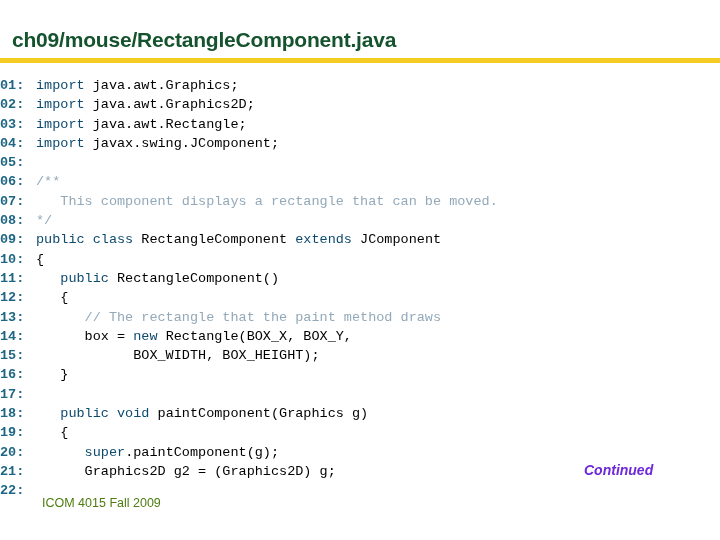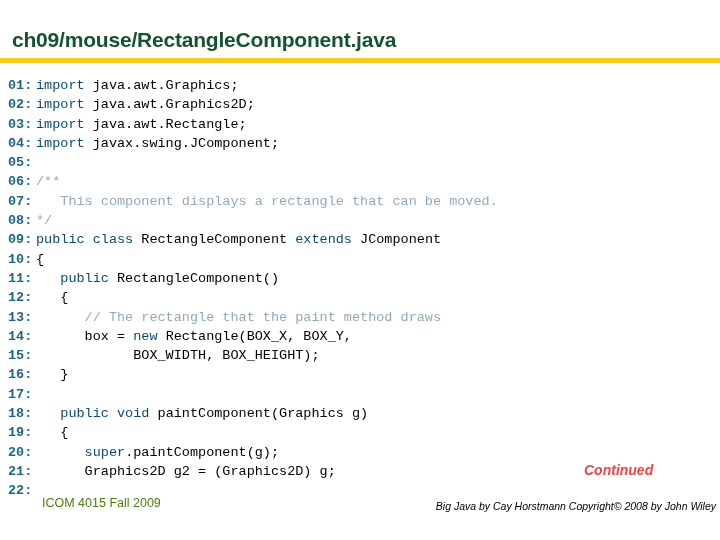--- a/index.html
+++ b/index.html
@@ -48,42 +48,41 @@
     white-space: pre;
   }
   .code-line {
     display: block;
     height: 19.3px;
     white-space: pre;
   }
   .lineno {
     display: inline-block;
     width: 36px;
-    padding-left: 8px;
     box-sizing: border-box;
     color: #1F6684;
     font-weight: bold;
   }
   .code-body {
     display: inline;
   }
   .kw  { color: #0c4a6e; }
   .cmt { color: #93A9B9; }
   .txt { color: #000000; text-align: center; }
 
   
   #continued-marker {
     position: absolute;
     left: 584px;
     top: 462px;
     font-family: "Liberation Sans", sans-serif;
     font-size: 14px;
     font-weight: bold;
     font-style: italic;
-    color: #ef4444;
+    color: #6d28d9;
     white-space: nowrap;
   }
 
   
   #footer-course {
     position: absolute;
     left: 42px;
     top: 496px;
     font-family: "Liberation Sans", sans-serif;
     font-size: 12.5px;
@@ -111,14 +110,13 @@
 
 <div id="title-rule"></div>
 
 <div id="code-listing"><div class="code-line"><span class="lineno">01:</span><span class="code-body"><span class="kw">import</span><span class="txt"> java.awt.Graphics;</span></span></div><div class="code-line"><span class="lineno">02:</span><span class="code-body"><span class="kw">import</span><span class="txt"> java.awt.Graphics2D;</span></span></div><div class="code-line"><span class="lineno">03:</span><span class="code-body"><span class="kw">import</span><span class="txt"> java.awt.Rectangle;</span></span></div><div class="code-line"><span class="lineno">04:</span><span class="code-body"><span class="kw">import</span><span class="txt"> javax.swing.JComponent;</span></span></div><div class="code-line"><span class="lineno">05:</span><span class="code-body"></span></div><div class="code-line"><span class="lineno">06:</span><span class="code-body"><span class="cmt">/**</span></span></div><div class="code-line"><span class="lineno">07:</span><span class="code-body"><span class="cmt">   This component displays a rectangle that can be moved.</span></span></div><div class="code-line"><span class="lineno">08:</span><span class="code-body"><span class="cmt">*/</span></span></div><div class="code-line"><span class="lineno">09:</span><span class="code-body"><span class="kw">public class</span><span class="txt"> RectangleComponent </span><span class="kw">extends</span><span class="txt"> JComponent</span></span></div><div class="code-line"><span class="lineno">10:</span><span class="code-body"><span class="txt">{</span></span></div><div class="code-line"><span class="lineno">11:</span><span class="code-body"><span class="txt">   </span><span class="kw">public</span><span class="txt"> RectangleComponent()</span></span></div><div class="code-line"><span class="lineno">12:</span><span class="code-body"><span class="txt">   {</span></span></div><div class="code-line"><span class="lineno">13:</span><span class="code-body"><span class="txt">      </span><span class="cmt">// The rectangle that the paint method draws</span></span></div><div class="code-line"><span class="lineno">14:</span><span class="code-body"><span class="txt">      box = </span><span class="kw">new</span><span class="txt"> Rectangle(BOX_X, BOX_Y,</span></span></div><div class="code-line"><span class="lineno">15:</span><span class="code-body"><span class="txt">            BOX_WIDTH, BOX_HEIGHT);</span></span></div><div class="code-line"><span class="lineno">16:</span><span class="code-body"><span class="txt">   }</span></span></div><div class="code-line"><span class="lineno">17:</span><span class="code-body"></span></div><div class="code-line"><span class="lineno">18:</span><span class="code-body"><span class="txt">   </span><span class="kw">public void</span><span class="txt"> paintComponent(Graphics g)</span></span></div><div class="code-line"><span class="lineno">19:</span><span class="code-body"><span class="txt">   {</span></span></div><div class="code-line"><span class="lineno">20:</span><span class="code-body"><span class="txt">      </span><span class="kw">super</span><span class="txt">.paintComponent(g);</span></span></div><div class="code-line"><span class="lineno">21:</span><span class="code-body"><span class="txt">      Graphics2D g2 = (Graphics2D) g;</span></span></div><div class="code-line"><span class="lineno">22:</span><span class="code-body"></span></div></div>
 
 <div id="continued-marker">Continued</div>
 
 <div id="footer-course">ICOM 4015 Fall 2009</div>
 
 <div id="footer-copyright">
-  <span>Big Java by Cay Horstmann Copyright© 2008 by John Wiley</span>
 </div>
 
 </body></html>

